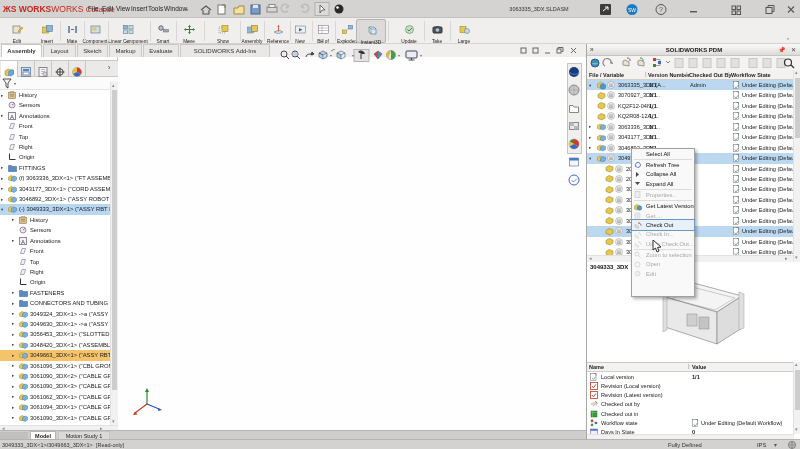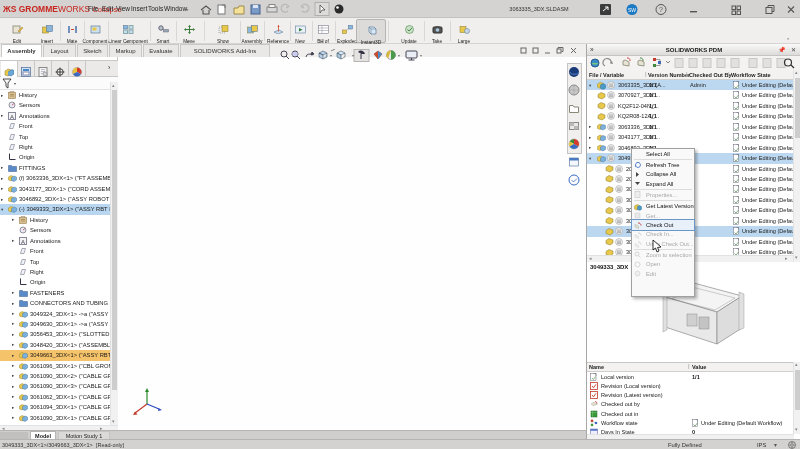--- a/index.html
+++ b/index.html
@@ -28,21 +28,21 @@
 #pdm { left:586px; top:44px; width:214px; height:395px; background:#fff; border-left:1px solid #a8a7a5; z-index:5; }
 .prow { position:relative; height:10.45px; font-size:5.6px; color:#1a1a1a; white-space:nowrap; }
 #ctxmenu { left:631px; top:148px; width:64px; height:149px; background:#f9f9f9; border:1px solid #a0a0a0; box-shadow:2px 2px 3px rgba(0,0,0,0.3); z-index:50; }
 .mi { position:relative; height:9.35px; font-size:5.8px; color:#111; }
 .mi.gray { color:#a8a8a8; }
 .mi .mtx { position:absolute; left:14px; top:1.5px; }
 .msep { height:1px; background:#dcdcdc; margin:0.5px 2px; }
 #taskstrip { left:567px; top:63px; width:15px; height:91px; background:#f0efee; border:1px solid #c5c4c2; z-index:5; }
 </style></head><body>
 <div class="abs" id="titlebar"></div>
-<div class="abs" style="left:3px;top:4px;font-size:8.5px;color:#c8271f"><b>ЖS GROMME</b>WORKS <span style="font-size:7.5px">Collapse</span></div>
+<div class="abs" style="left:3px;top:4px;font-size:8.5px;color:#c8271f"><b>ЖS WORKS</b>WORKS <span style="font-size:7.5px">Collapse</span></div>
 <div class="abs menu" style="left:88px">File</div>
 <div class="abs menu" style="left:102px">Edit</div>
 <div class="abs menu" style="left:116px">View</div>
 <div class="abs menu" style="left:131px">Insert</div>
 <div class="abs menu" style="left:148px">Tools</div>
 <div class="abs menu" style="left:164px">Window</div>
 <div class="abs" style="left:183px;top:5px;font-size:7px;color:#444">→</div>
 <svg class="abs" style="left:196px;top:2px" width="160" height="14" viewBox="0 0 160 14">
 <path d="M5 8 L10 4 L15 8 M7 8 v4 h6 v-4" fill="none" stroke="#555" stroke-width="1.1"></path>
 <rect x="22" y="3" width="7" height="9" fill="#fdfdfd" stroke="#777"></rect>

